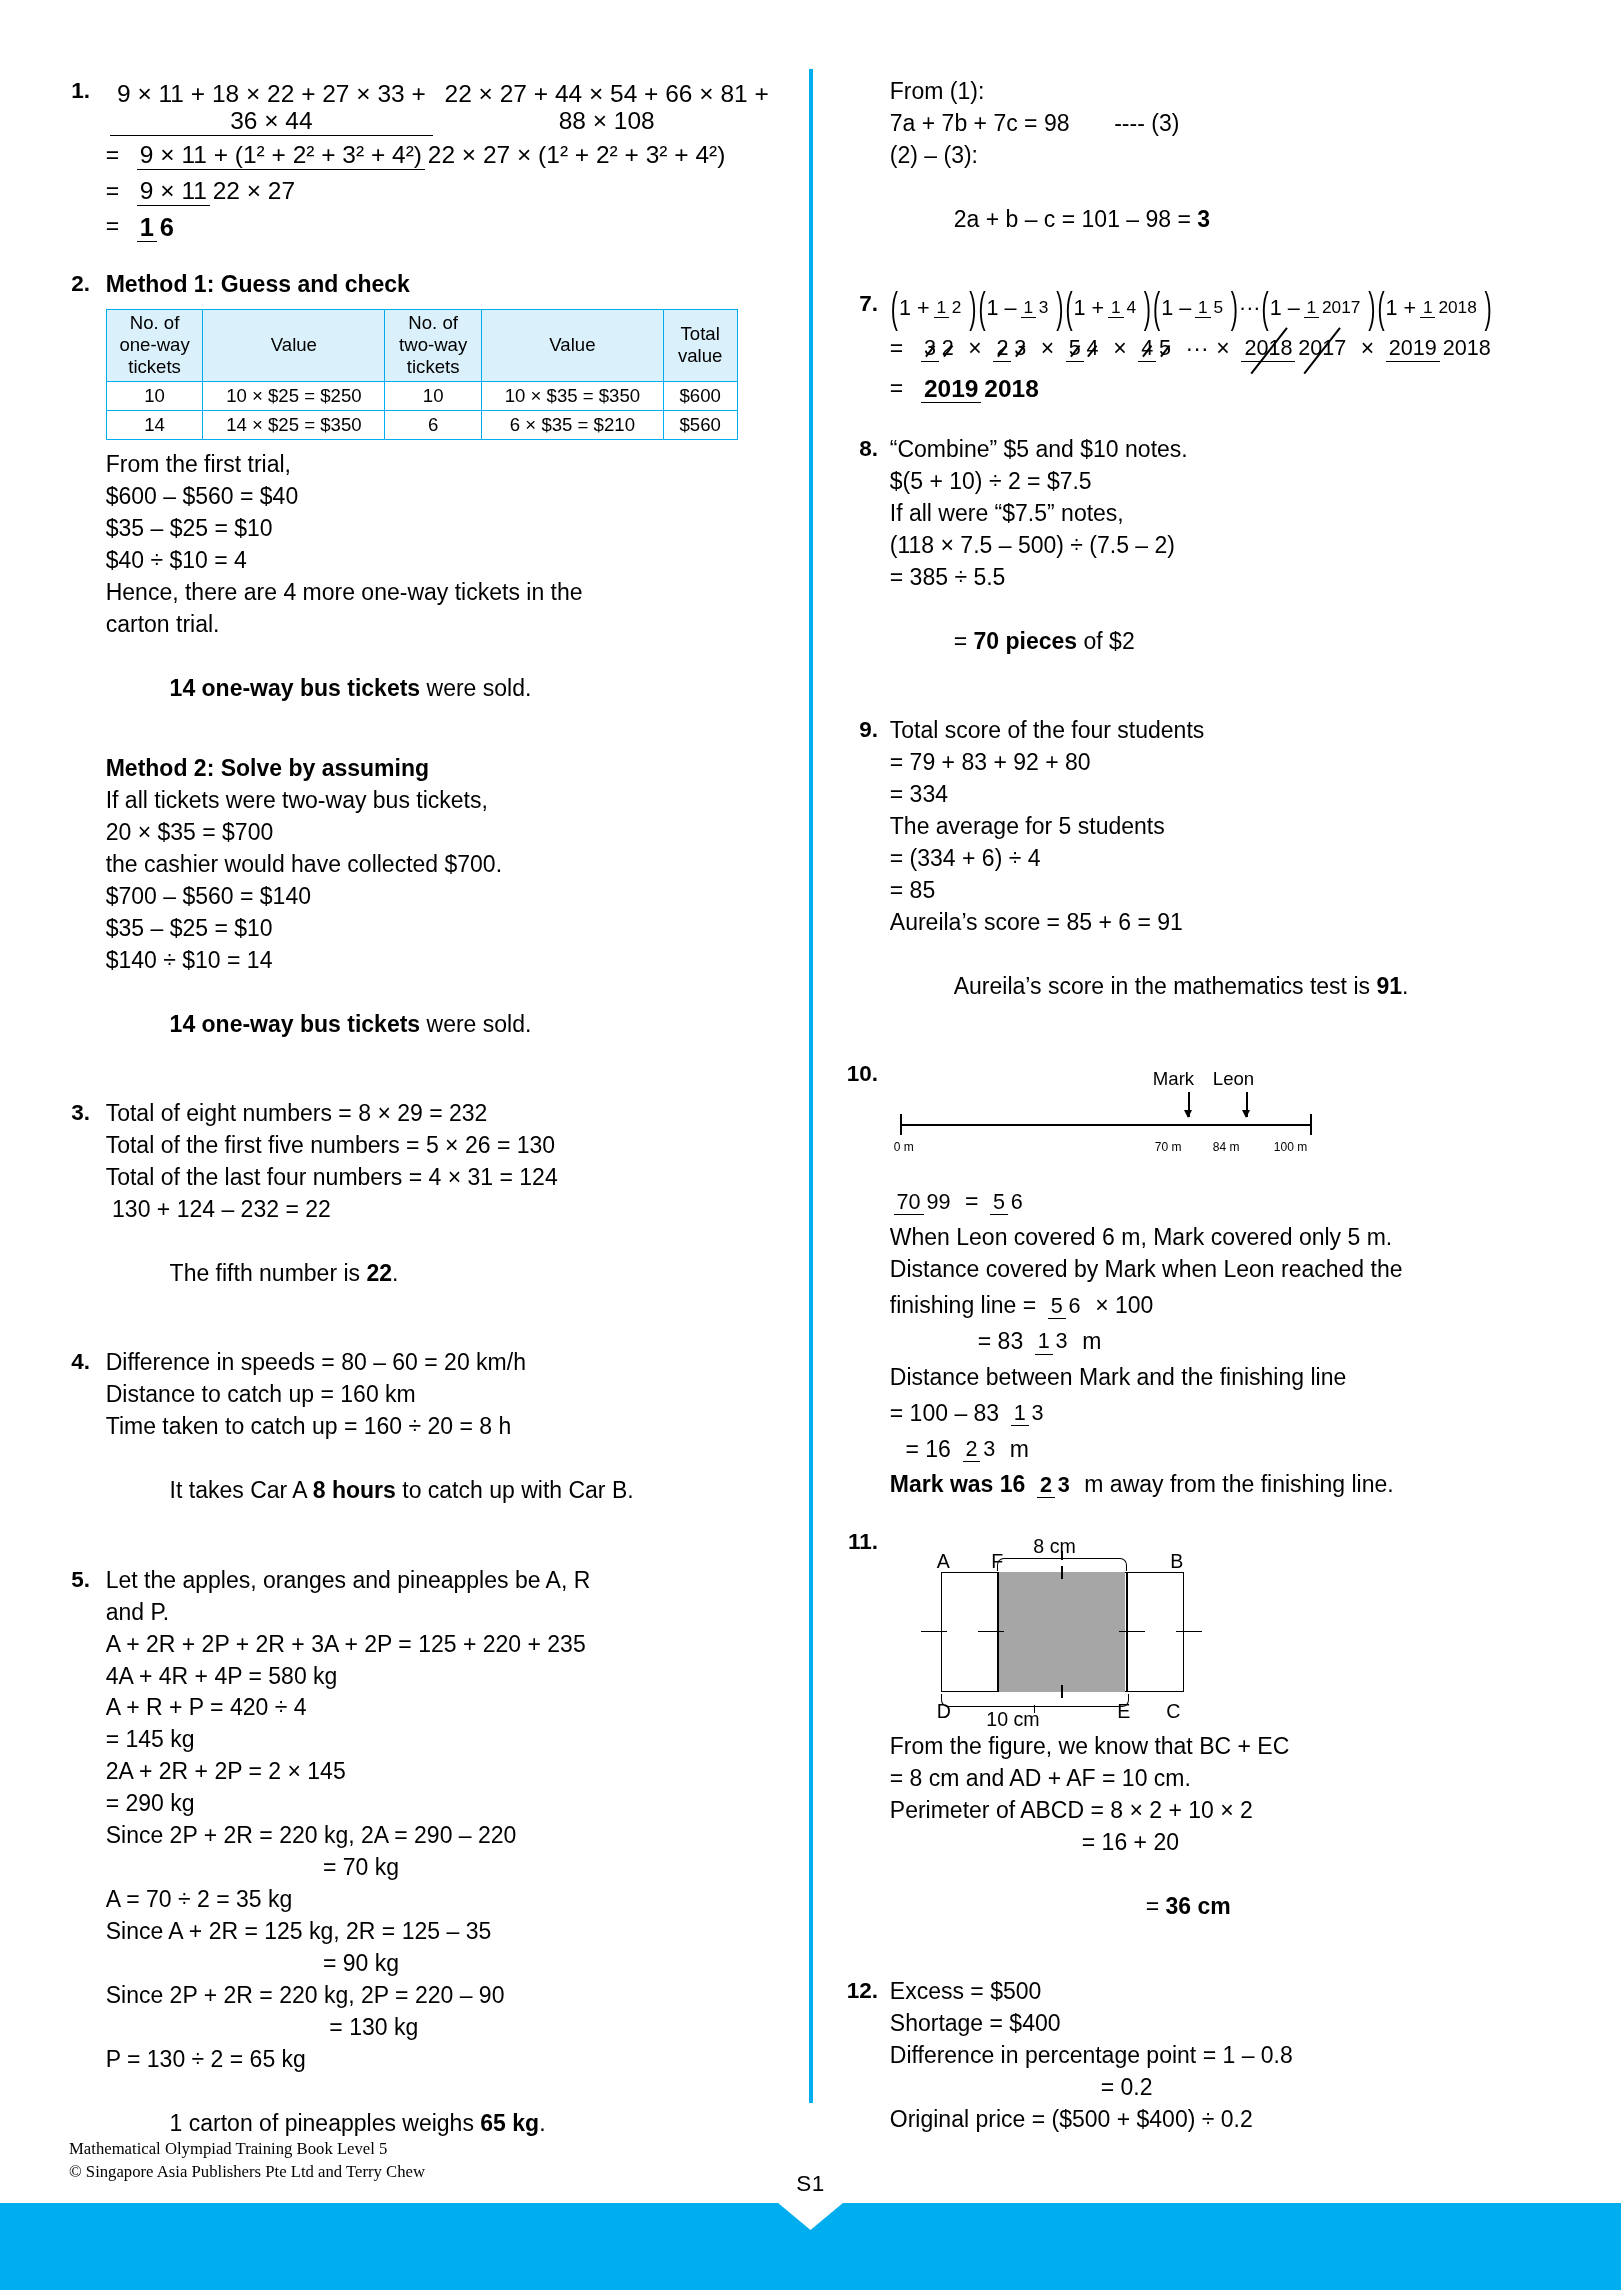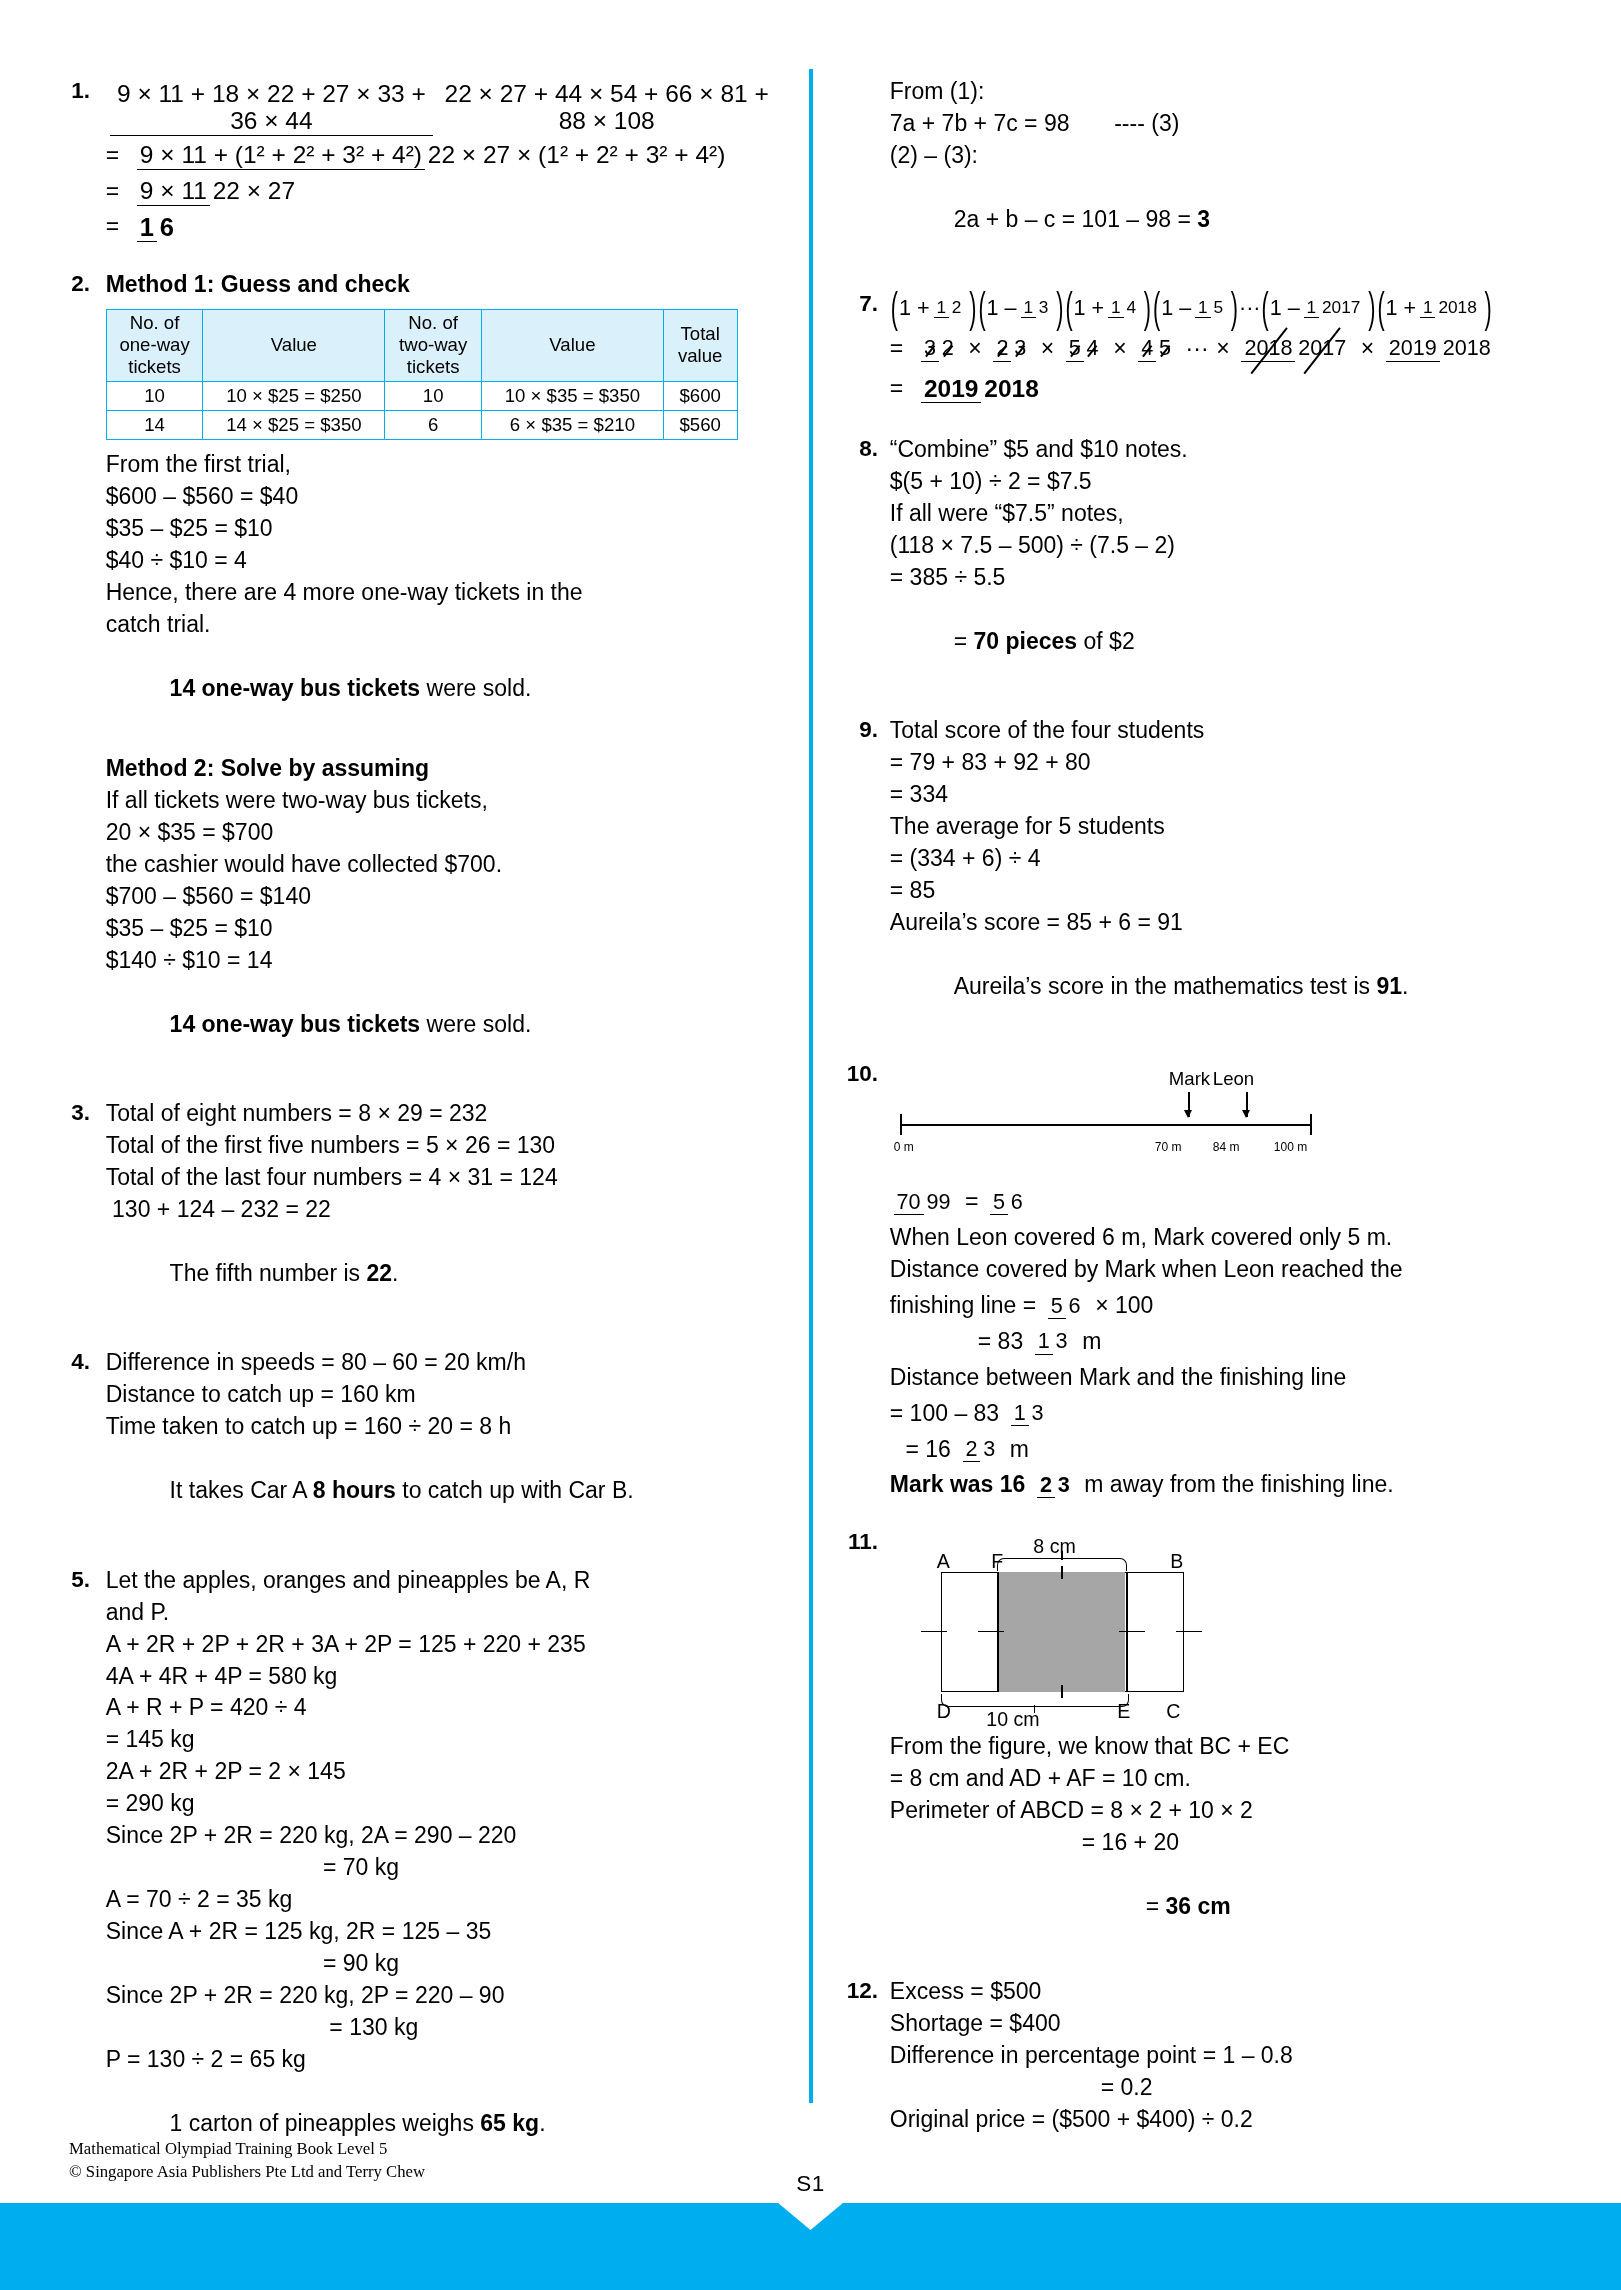--- a/index.html
+++ b/index.html
@@ -198,21 +198,21 @@
               <td>$560</td>
             </tr>
           </tbody>
         </table>
 
         <div class="ln">From the first trial,</div>
         <div class="ln">$600 – $560 = $40</div>
         <div class="ln">$35 – $25 = $10</div>
         <div class="ln">$40 ÷ $10 = 4</div>
         <div class="ln">Hence, there are 4 more one-way tickets in the</div>
-        <div class="ln">catch trial.</div>
+        <div class="ln">carton trial.</div>
         <div class="ln">
           <b>14 one-way bus tickets</b><span> were sold.</span>
         </div>
 
         <div style="font-weight:bold;margin-top:15.7px">Method 2: Solve by assuming</div>
         <div class="ln">If all tickets were two-way bus tickets,</div>
         <div class="ln">20 × $35 = $700</div>
         <div class="ln">the cashier would have collected $700.</div>
         <div class="ln">$700 – $560 = $140</div>
         <div class="ln">$35 – $25 = $10</div>
@@ -423,21 +423,21 @@
     <div class="item" style="margin-top:23.5px">
       <div class="num num-r">10.</div>
       <div class="body">
 
         <div class="numline">
           <div class="nl-axis"></div>
           <div class="nl-cap" style="left:9.8px"></div>
           <div class="nl-cap" style="left:420px"></div>
           <div class="nl-lab" style="left:3.9px">0 m</div>
 
-          <div class="nl-name" style="left:279px">Mark</div>
+          <div class="nl-name" style="left:263px">Mark</div>
           <div class="nl-arrow" style="left:298px"></div>
           <div class="nl-lab" style="left:265px">70 m</div>
 
           <div class="nl-name" style="left:323px">Leon</div>
           <div class="nl-arrow" style="left:356px"></div>
           <div class="nl-lab" style="left:323px">84 m</div>
 
           <div class="nl-lab" style="left:384px">100 m</div>
         </div>
 

